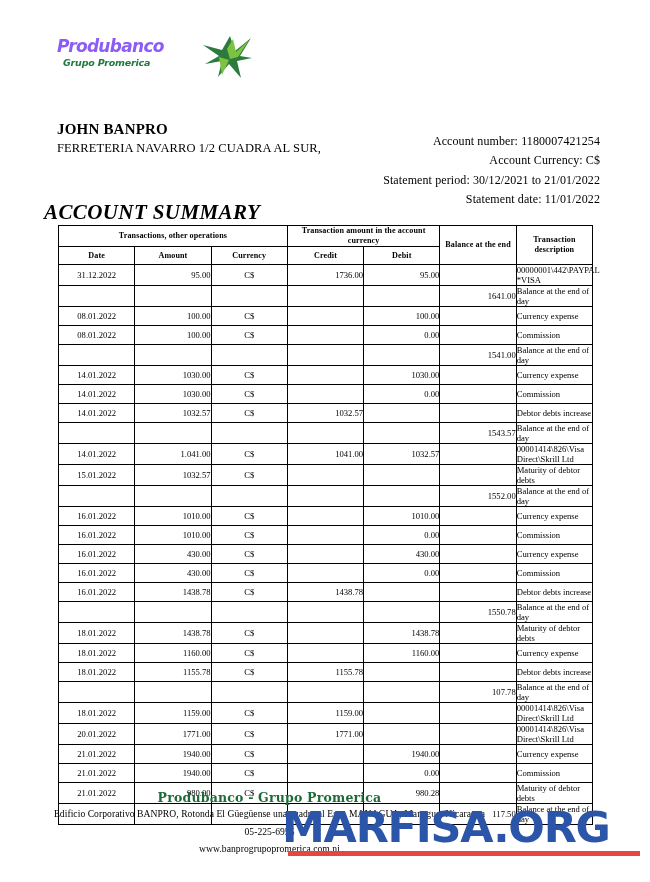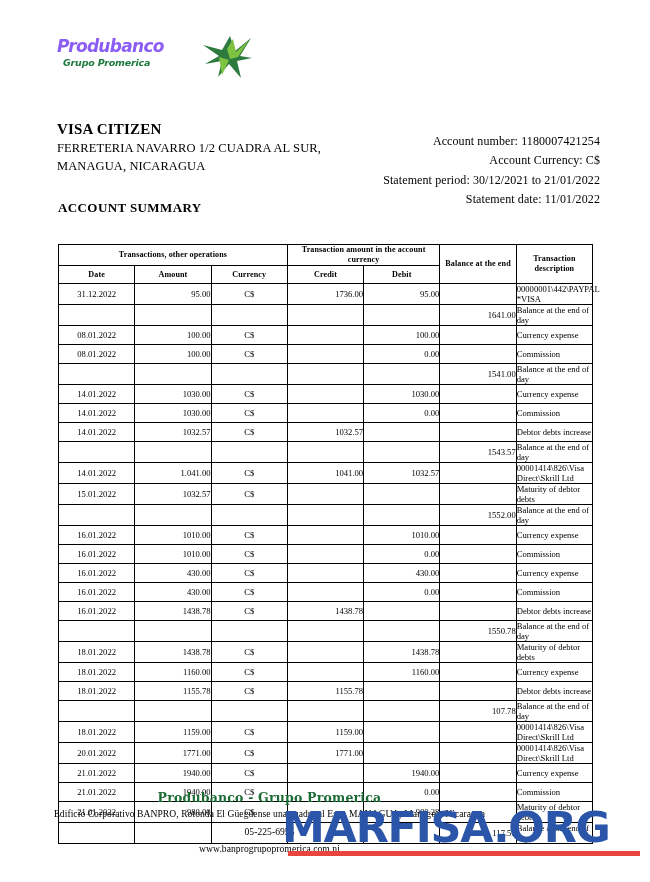--- a/index.html
+++ b/index.html
@@ -77,32 +77,33 @@
     text-align: right;
     font-size: 12px;
     line-height: 1.62;
     letter-spacing: 0.1px;
     margin-top: 11px;
   }
 
   
   .section-title {
     position: absolute;
+    left: 44px;
+    top: 200px;
+    font-size: 21px;
+    font-weight: bold;
+    letter-spacing: 0.4px;
+    font-style: italic;
+  }
+
+  
+  .stmt-table {
+    position: absolute;
     left: 58px;
-    top: 200px;
-    font-size: 13px;
-    font-weight: bold;
-    letter-spacing: 0.4px;
-  }
-
-  
-  .stmt-table {
-    position: absolute;
-    left: 58px;
-    top: 244px;
+    top: 225px;
     width: 535px;
     border-collapse: collapse;
     table-layout: fixed;
   }
   .stmt-table th,
   .stmt-table td {
     border: 1px solid #000;
     padding: 0;
     font-size: 8.3px;
     height: 18px;
@@ -182,23 +183,22 @@
   <div class="logo-word">Produbanco</div>
   <div class="logo-sub">Grupo Promerica</div>
   <svg class="logo-star" viewBox="0 0 52 46">
     <path d="M30,2 L35,17 L51,4 L40,22 L52,24 L37,27 L41,44 L29,30 L18,43 L22,27 L5,30 L19,22 L3,11 L22,16 Z" fill="#2d7a3e"></path>
     <path d="M33,5 L36,18 L49,6 L38,23 L30,25 L27,15 Z" fill="#7ec242"></path>
     <path d="M19,23 L29,26 L22,41 Z" fill="#7ec242"></path>
   </svg>
 </div>
 
 <div class="holder-block">
-  <div class="holder-name">VISA CITIZEN</div>
+  <div class="holder-name">JOHN BANPRO</div>
   <div class="holder-addr">FERRETERIA NAVARRO 1/2 CUADRA AL SUR,</div>
-  <div class="holder-addr">MANAGUA, NICARAGUA</div>
 </div>
 
 <div class="acct-block">
   <div>Account number: 1180007421254</div>
   <div>Account Currency: C$</div>
   <div>Statement period: 30/12/2021 to 21/01/2022</div>
   <div>Statement date: 11/01/2022</div>
 </div>
 
 <div class="section-title">ACCOUNT SUMMARY</div>

